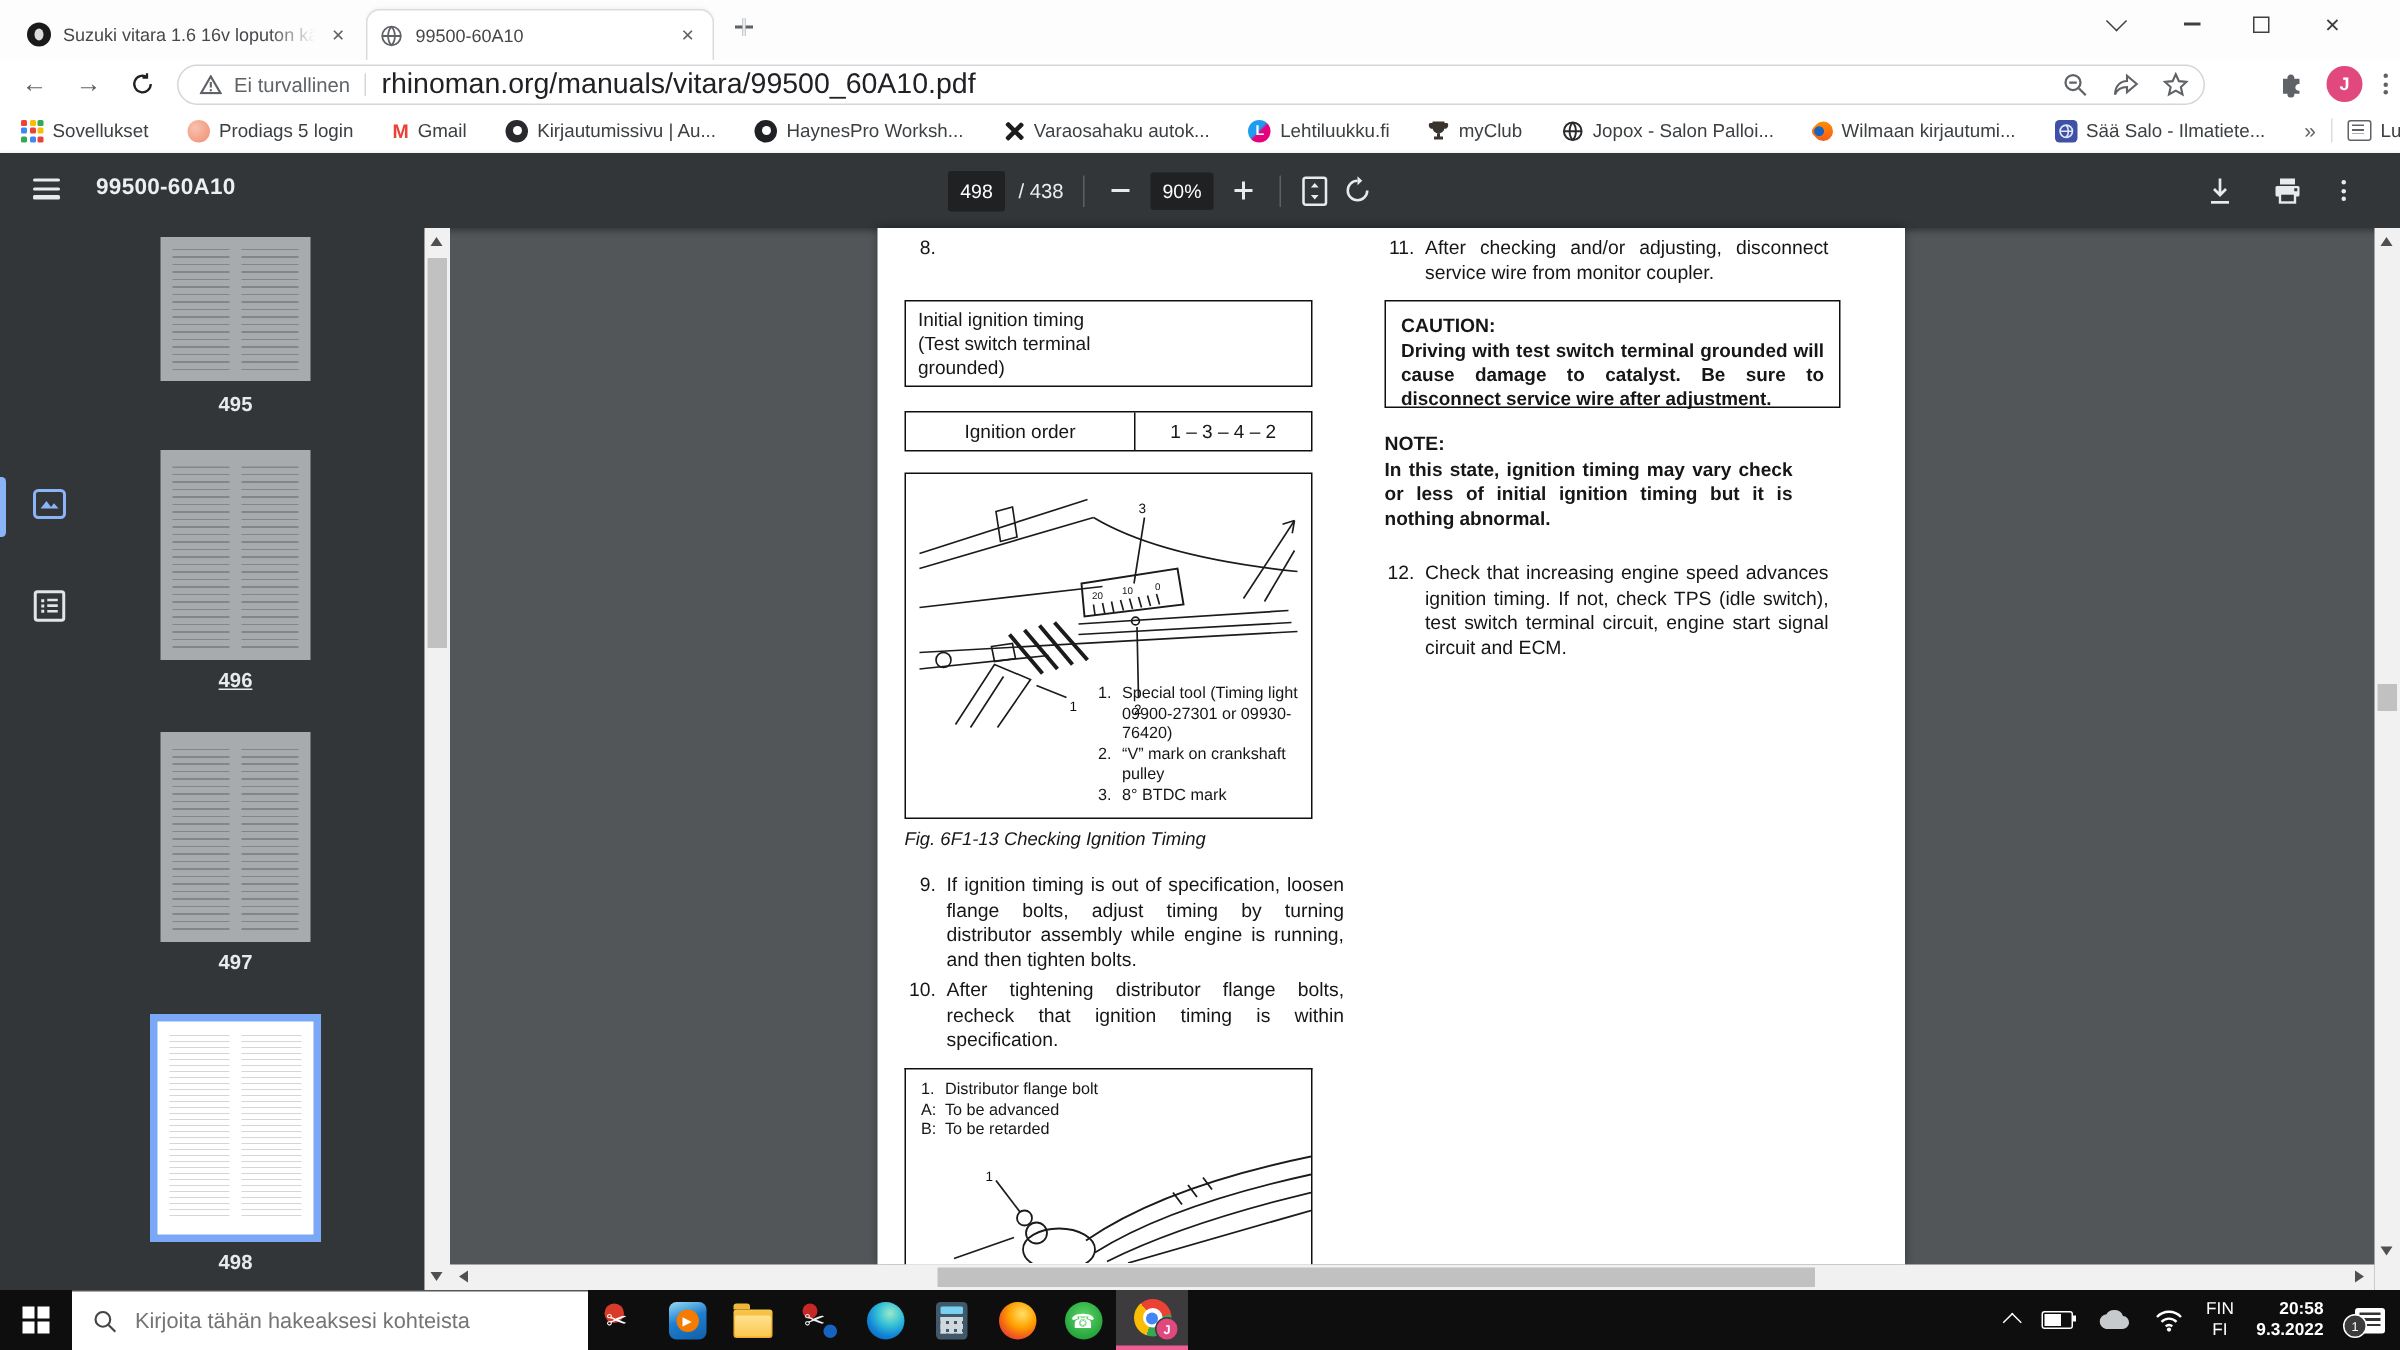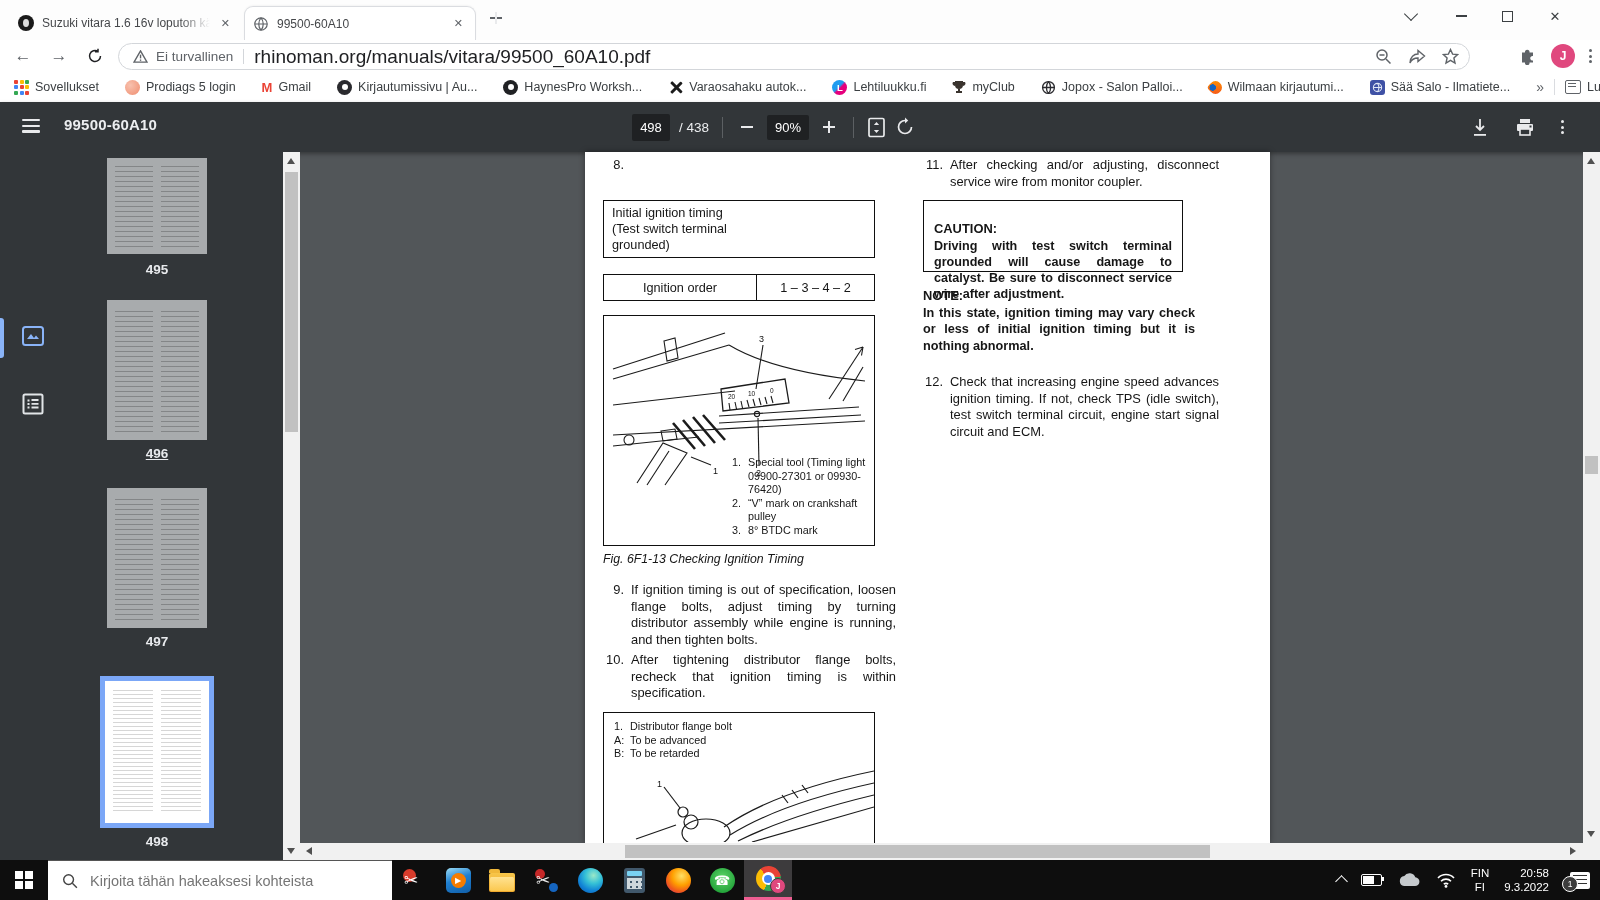--- a/index.html
+++ b/index.html
@@ -130,21 +130,21 @@
   .chrome-ic{position:relative;width:25px;height:25px;border-radius:50%;background:conic-gradient(from -40deg,#ea4335 0 120deg,#34a853 120deg 240deg,#fbbc05 240deg 360deg);}
   .chrome-ic::before{content:"";position:absolute;left:6px;top:6px;width:13px;height:13px;border-radius:50%;background:#fff;}
   .chrome-ic::after{content:"";position:absolute;left:8.5px;top:8.5px;width:8px;height:8px;border-radius:50%;background:#4285f4;}
   .jbadge{position:absolute;right:6px;bottom:3px;width:14px;height:14px;border-radius:50%;background:#e0487e;color:#fff;font-size:8.5px;font-weight:bold;display:grid;place-items:center;border:1px solid #3d3b3d;}
   .tray{margin-left:auto;display:flex;align-items:center;gap:15px;padding-right:6px;}
   .chup{width:8px;height:8px;border-top:1.6px solid #fff;border-left:1.6px solid #fff;transform:rotate(45deg);margin-top:3px;}
   .batt{position:relative;width:19px;height:10px;border:1.4px solid #fff;border-radius:2px;}
   .batt::before{content:"";position:absolute;left:1px;top:1px;bottom:1px;width:11px;background:#fff;}
   .batt::after{content:"";position:absolute;right:-3.6px;top:2px;width:2px;height:4px;background:#fff;}
   .tray2l{font-size:11.5px;line-height:14.5px;text-align:center;}
-  .clock{font-size:11.5px;line-height:14.5px;text-align:right;}
+  .clock{font-size:11.5px;line-height:14.5px;text-align:right;font-weight:bold;}
   .notif{position:relative;width:20px;height:17px;background:#fff;border-radius:2px;}
   .notif::before{content:"";position:absolute;left:3px;top:3.5px;width:14px;height:9px;background:repeating-linear-gradient(#333 0 1.4px,transparent 1.4px 4px);}
   .nbadge{position:absolute;left:-8px;bottom:-3px;width:14px;height:14px;border-radius:50%;background:#3c3c3c;border:1.4px solid #fff;color:#fff;font-size:8.5px;display:grid;place-items:center;}
   svg{display:block;}
 </style>
 </head>
 <body>
 
 <div class="screen">
 
@@ -507,21 +507,21 @@
         </g>
         <text x="51" y="20" fill="#111" font-size="9" font-family="Liberation Sans, sans-serif">1</text>
       </svg>
     </div>
 
     <div class="nitem" style="left:334px;top:5px;width:300px;">
       <span class="n">11.</span>
         <span class="jtext">After checking and/or adjusting, disconnect service wire from monitor coupler.</span>
     </div>
 
-    <div class="fbox" style="left:338px;top:48px;width:260px;height:72px;padding:20px 10px;">
+    <div class="fbox" style="left:338px;top:48px;width:304px;height:72px;padding:8px 10px;">
       <div class="bold" style="font-size:12.9px;line-height:16.5px;">CAUTION:</div>
       <div class="bold jtext" style="font-size:12.6px;line-height:16.3px;">Driving with test switch terminal grounded will cause damage to catalyst. Be sure to disconnect service wire after adjustment.</div>
     </div>
 
     <div class="abs" style="left:338px;top:136px;width:272px;">
       <div class="bold" style="font-size:12.9px;line-height:16.5px;">NOTE:</div>
       <div class="bold jtext" style="font-size:12.7px;line-height:16.5px;">In this state, ignition timing may vary check or less of initial ignition timing but it is nothing abnormal.</div>
     </div>
 
     <div class="nitem" style="left:331px;top:222px;width:303px;">

